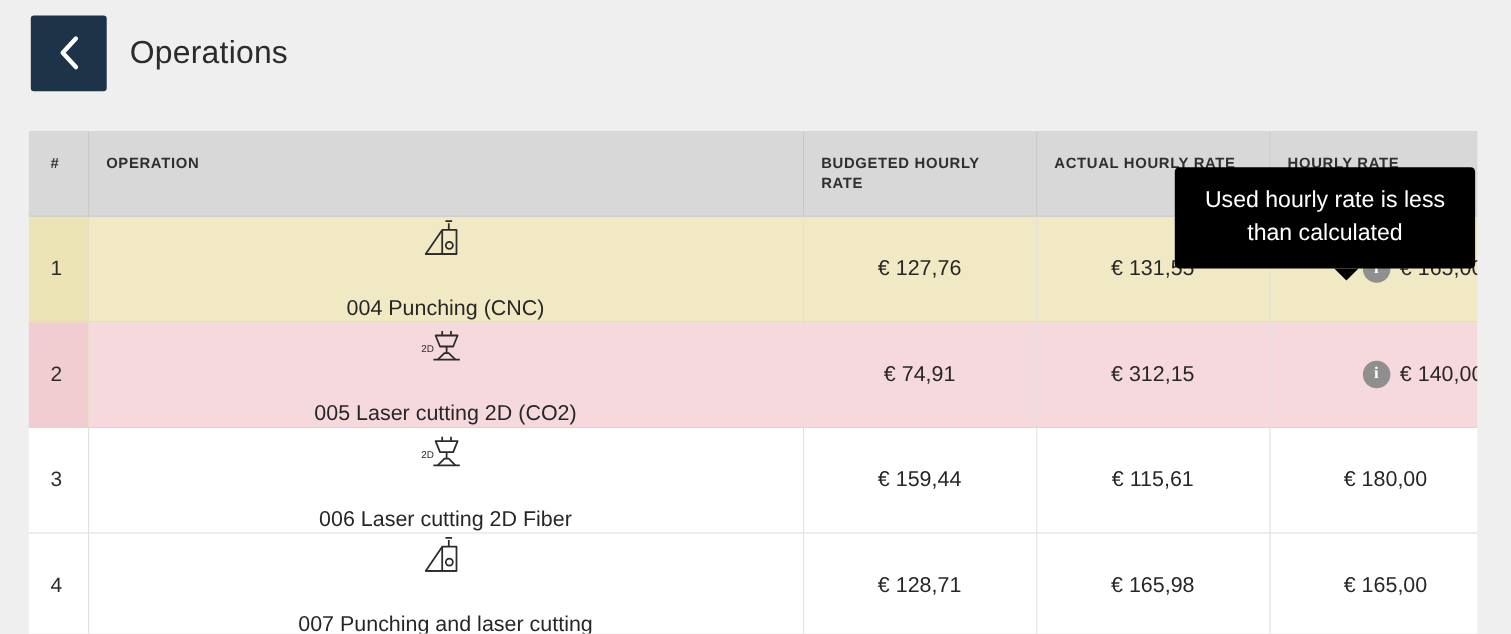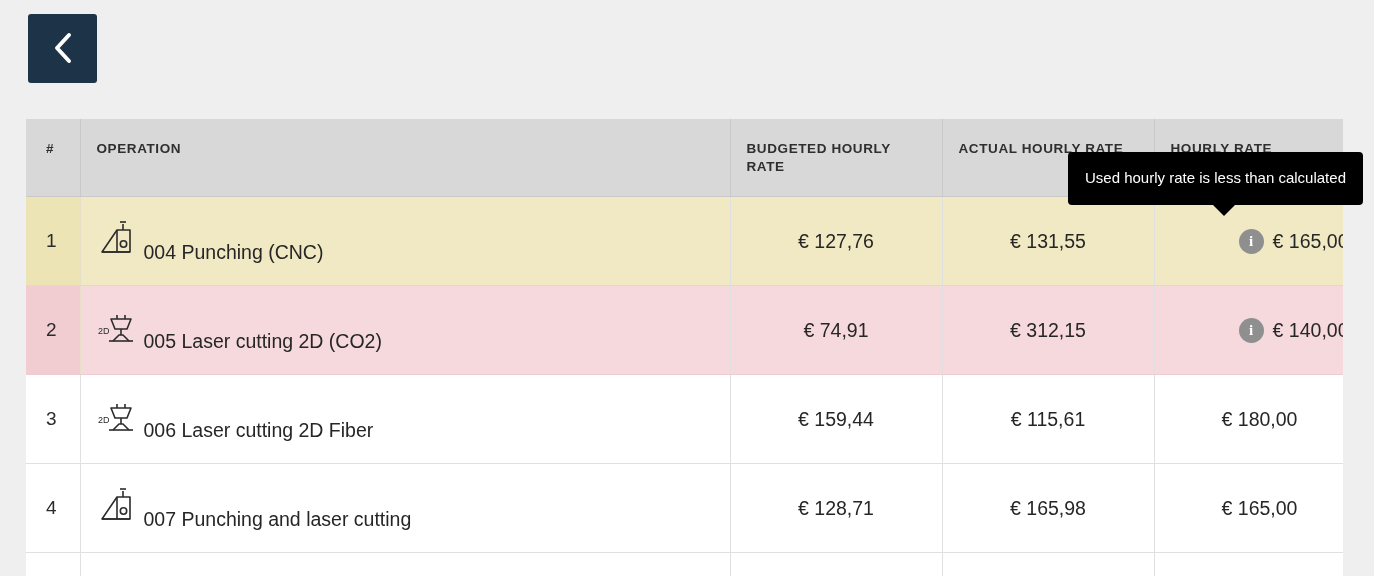--- a/index.html
+++ b/index.html
@@ -107,22 +107,23 @@
     white-space: nowrap;
   }
   table.ops tbody tr.row-warn td { background: #f0e9c4; border-bottom-color:#e3dcb6; }
   table.ops tbody tr.row-warn td.num { background:#ece4b5; }
   table.ops tbody tr.row-alert td { background: #f6d9dd; border-bottom-color:#edcdd2; }
   table.ops tbody tr.row-alert td.num { background:#f1cdd2; }
   table.ops tbody tr.row-plain td.num { border-right: 1px solid #e0e0e0; }
 
   .op-cell {
     display: flex;
-    align-items: flex-end;
-    gap: 1px;
+    align-items: center;
+    gap: 26px;
+    flex-direction: column;
   }
   .op-icon {
     width: 46px;
     height: 46px;
     flex: 0 0 auto;
     display: flex;
     align-items: center;
     justify-content: center;
   }
   .op-label { font-size: 19.5px; color: #262626; white-space: nowrap; }
@@ -148,25 +149,25 @@
     flex: 0 0 auto;
     cursor: pointer;
     line-height: 1;
   }
 
   
   .tooltip {
     position: absolute;
     left: 1068px;
     top: 152px;
-    width: 295px;
+    width: 273px;
     background: #000000;
     color: #ffffff;
     border-radius: 4px;
-    font-size: 15px;
+    font-size: 21px;
     line-height: 1.45;
     text-align: center;
     padding: 15px 14px 16px 14px;
     box-sizing: border-box;
     z-index: 40;
   }
   .tooltip:after {
     content: "";
     position: absolute;
     left: 145px;
@@ -181,20 +182,21 @@
 <body>
 
 <div class="page-header">
   <button class="back-button">
     <span>
       <svg width="22" height="34" viewBox="0 0 22 34" aria-hidden="true">
         <polyline points="17,4 5,17 17,30" fill="none" stroke="#ffffff" stroke-width="4" stroke-linecap="round" stroke-linejoin="round"></polyline>
       </svg>
     </span>
   </button>
+  <div class="page-title">Operations</div>
 </div>
 
 <div class="table-wrap">
   <table class="ops">
     <colgroup>
       <col class="c-num">
         <col class="c-op">
         <col class="c-bud">
         <col class="c-act">
         <col class="c-hr">

